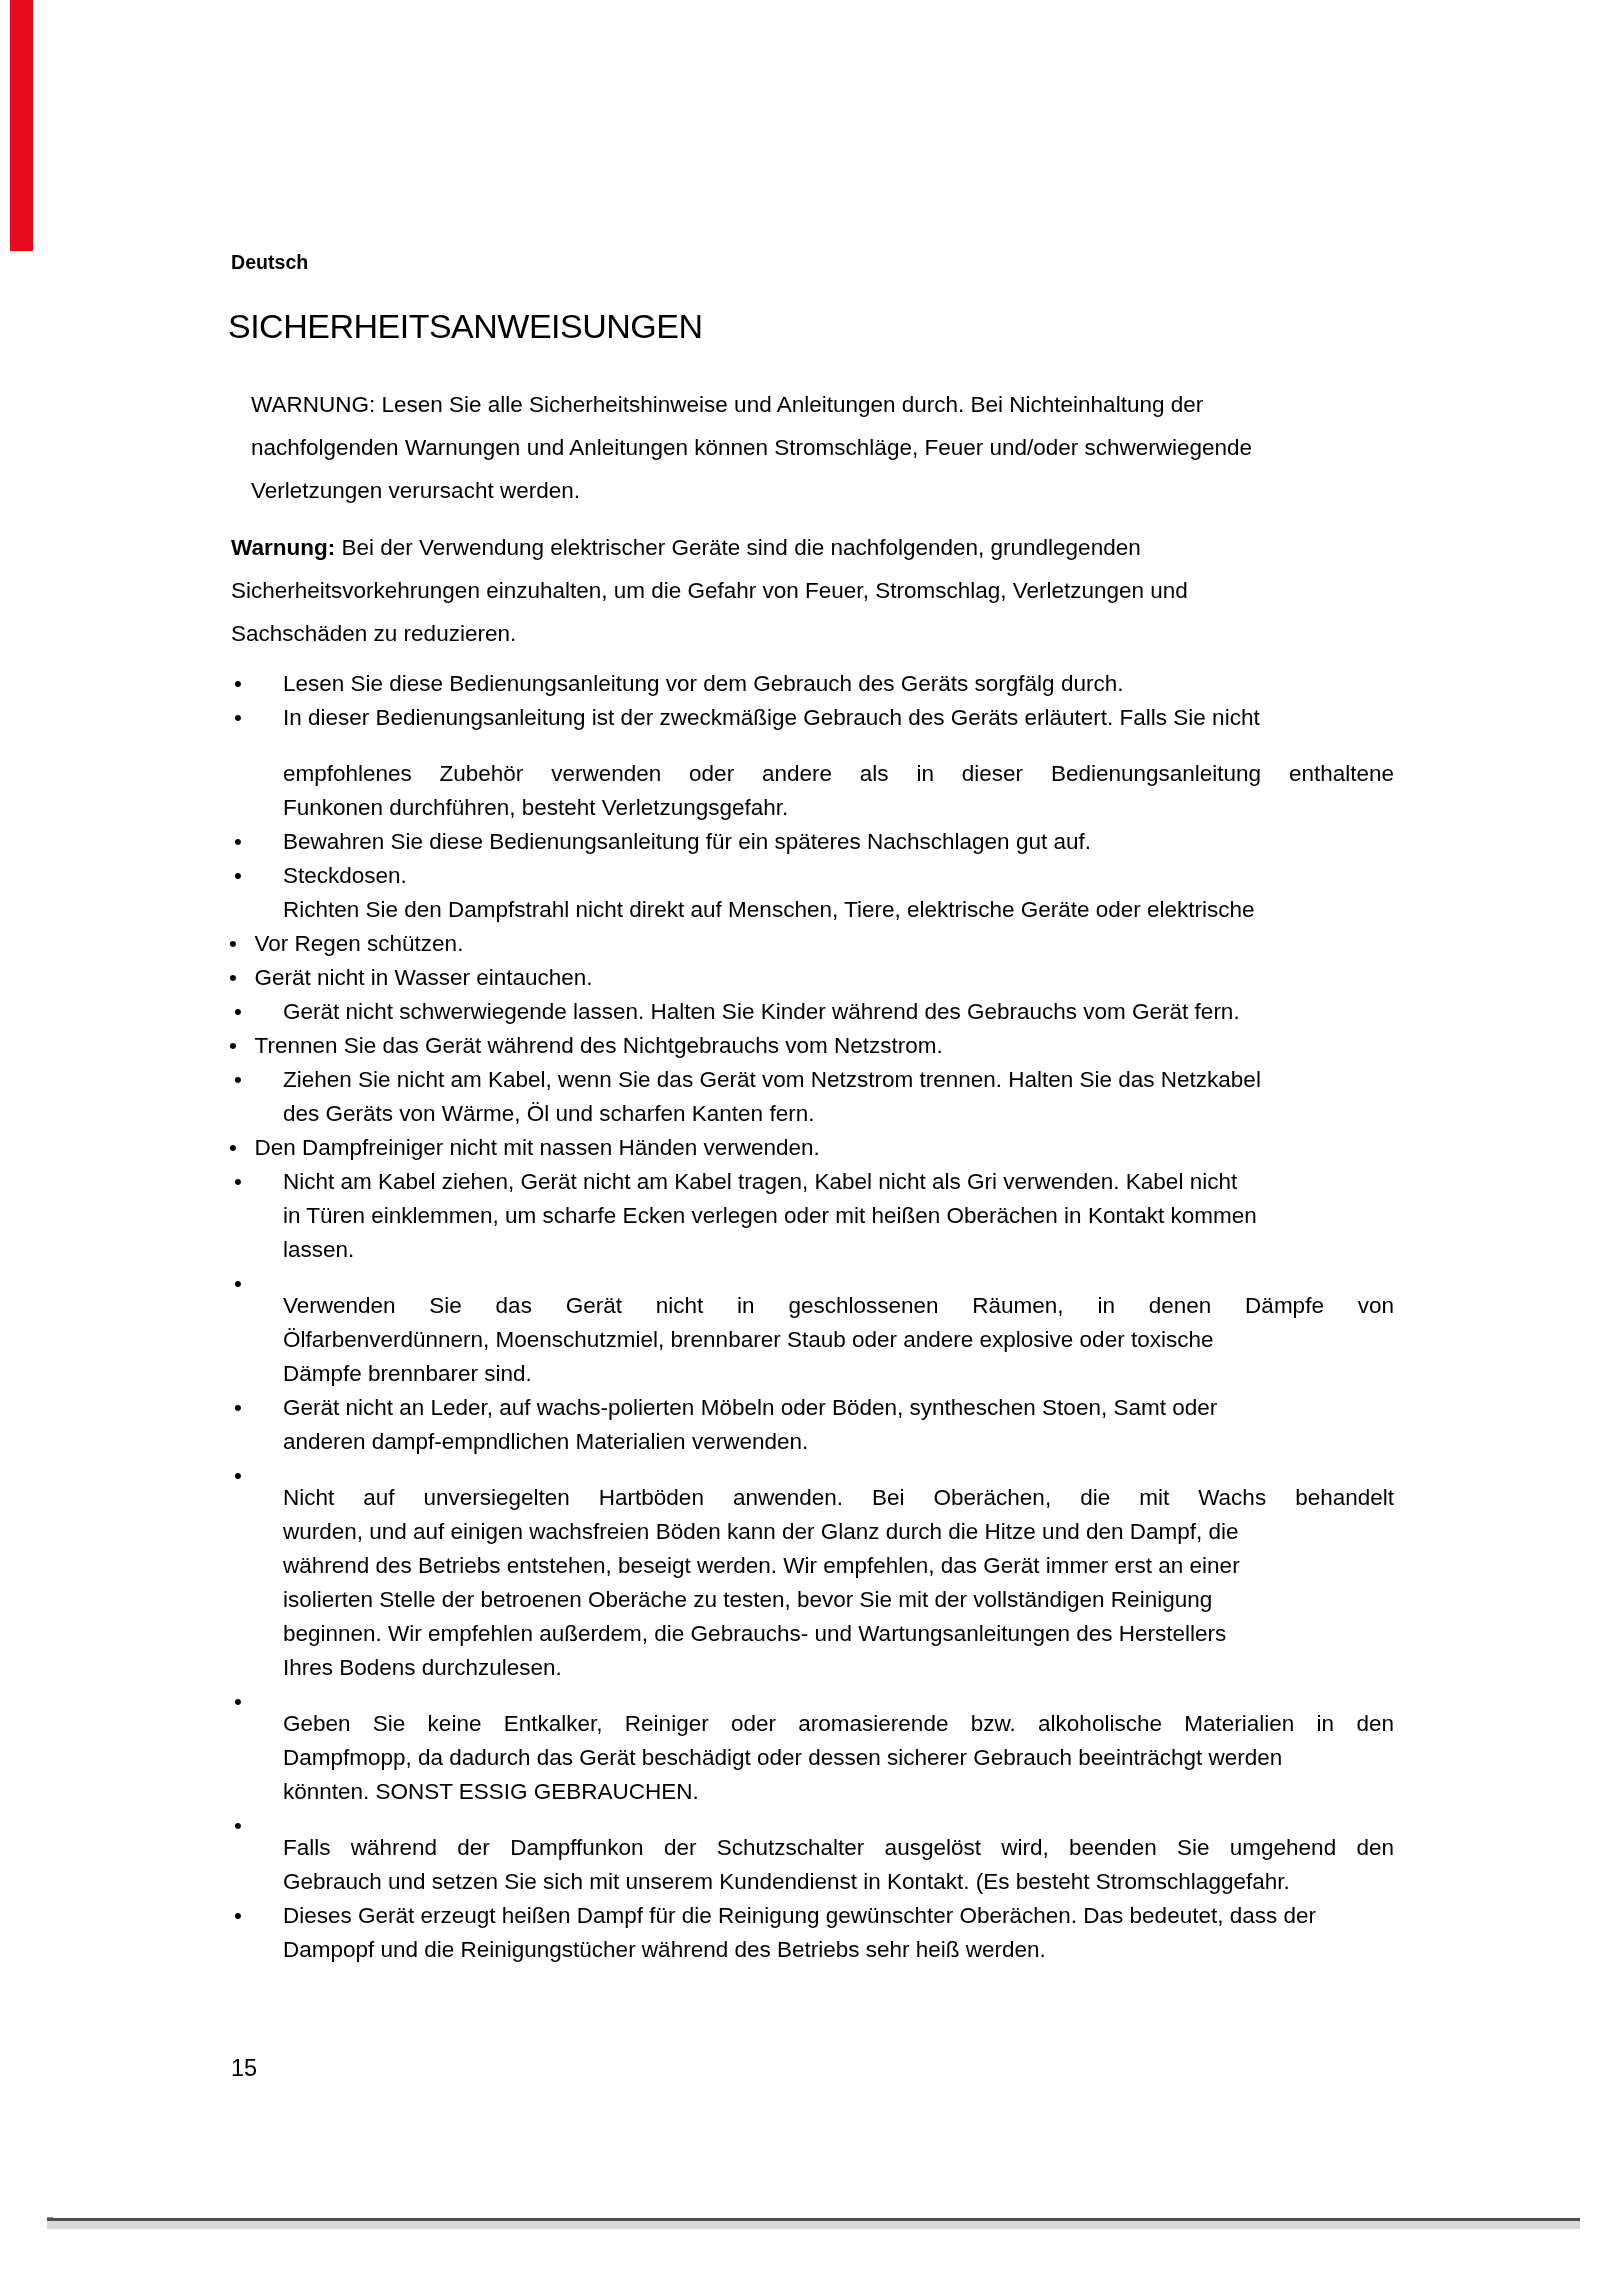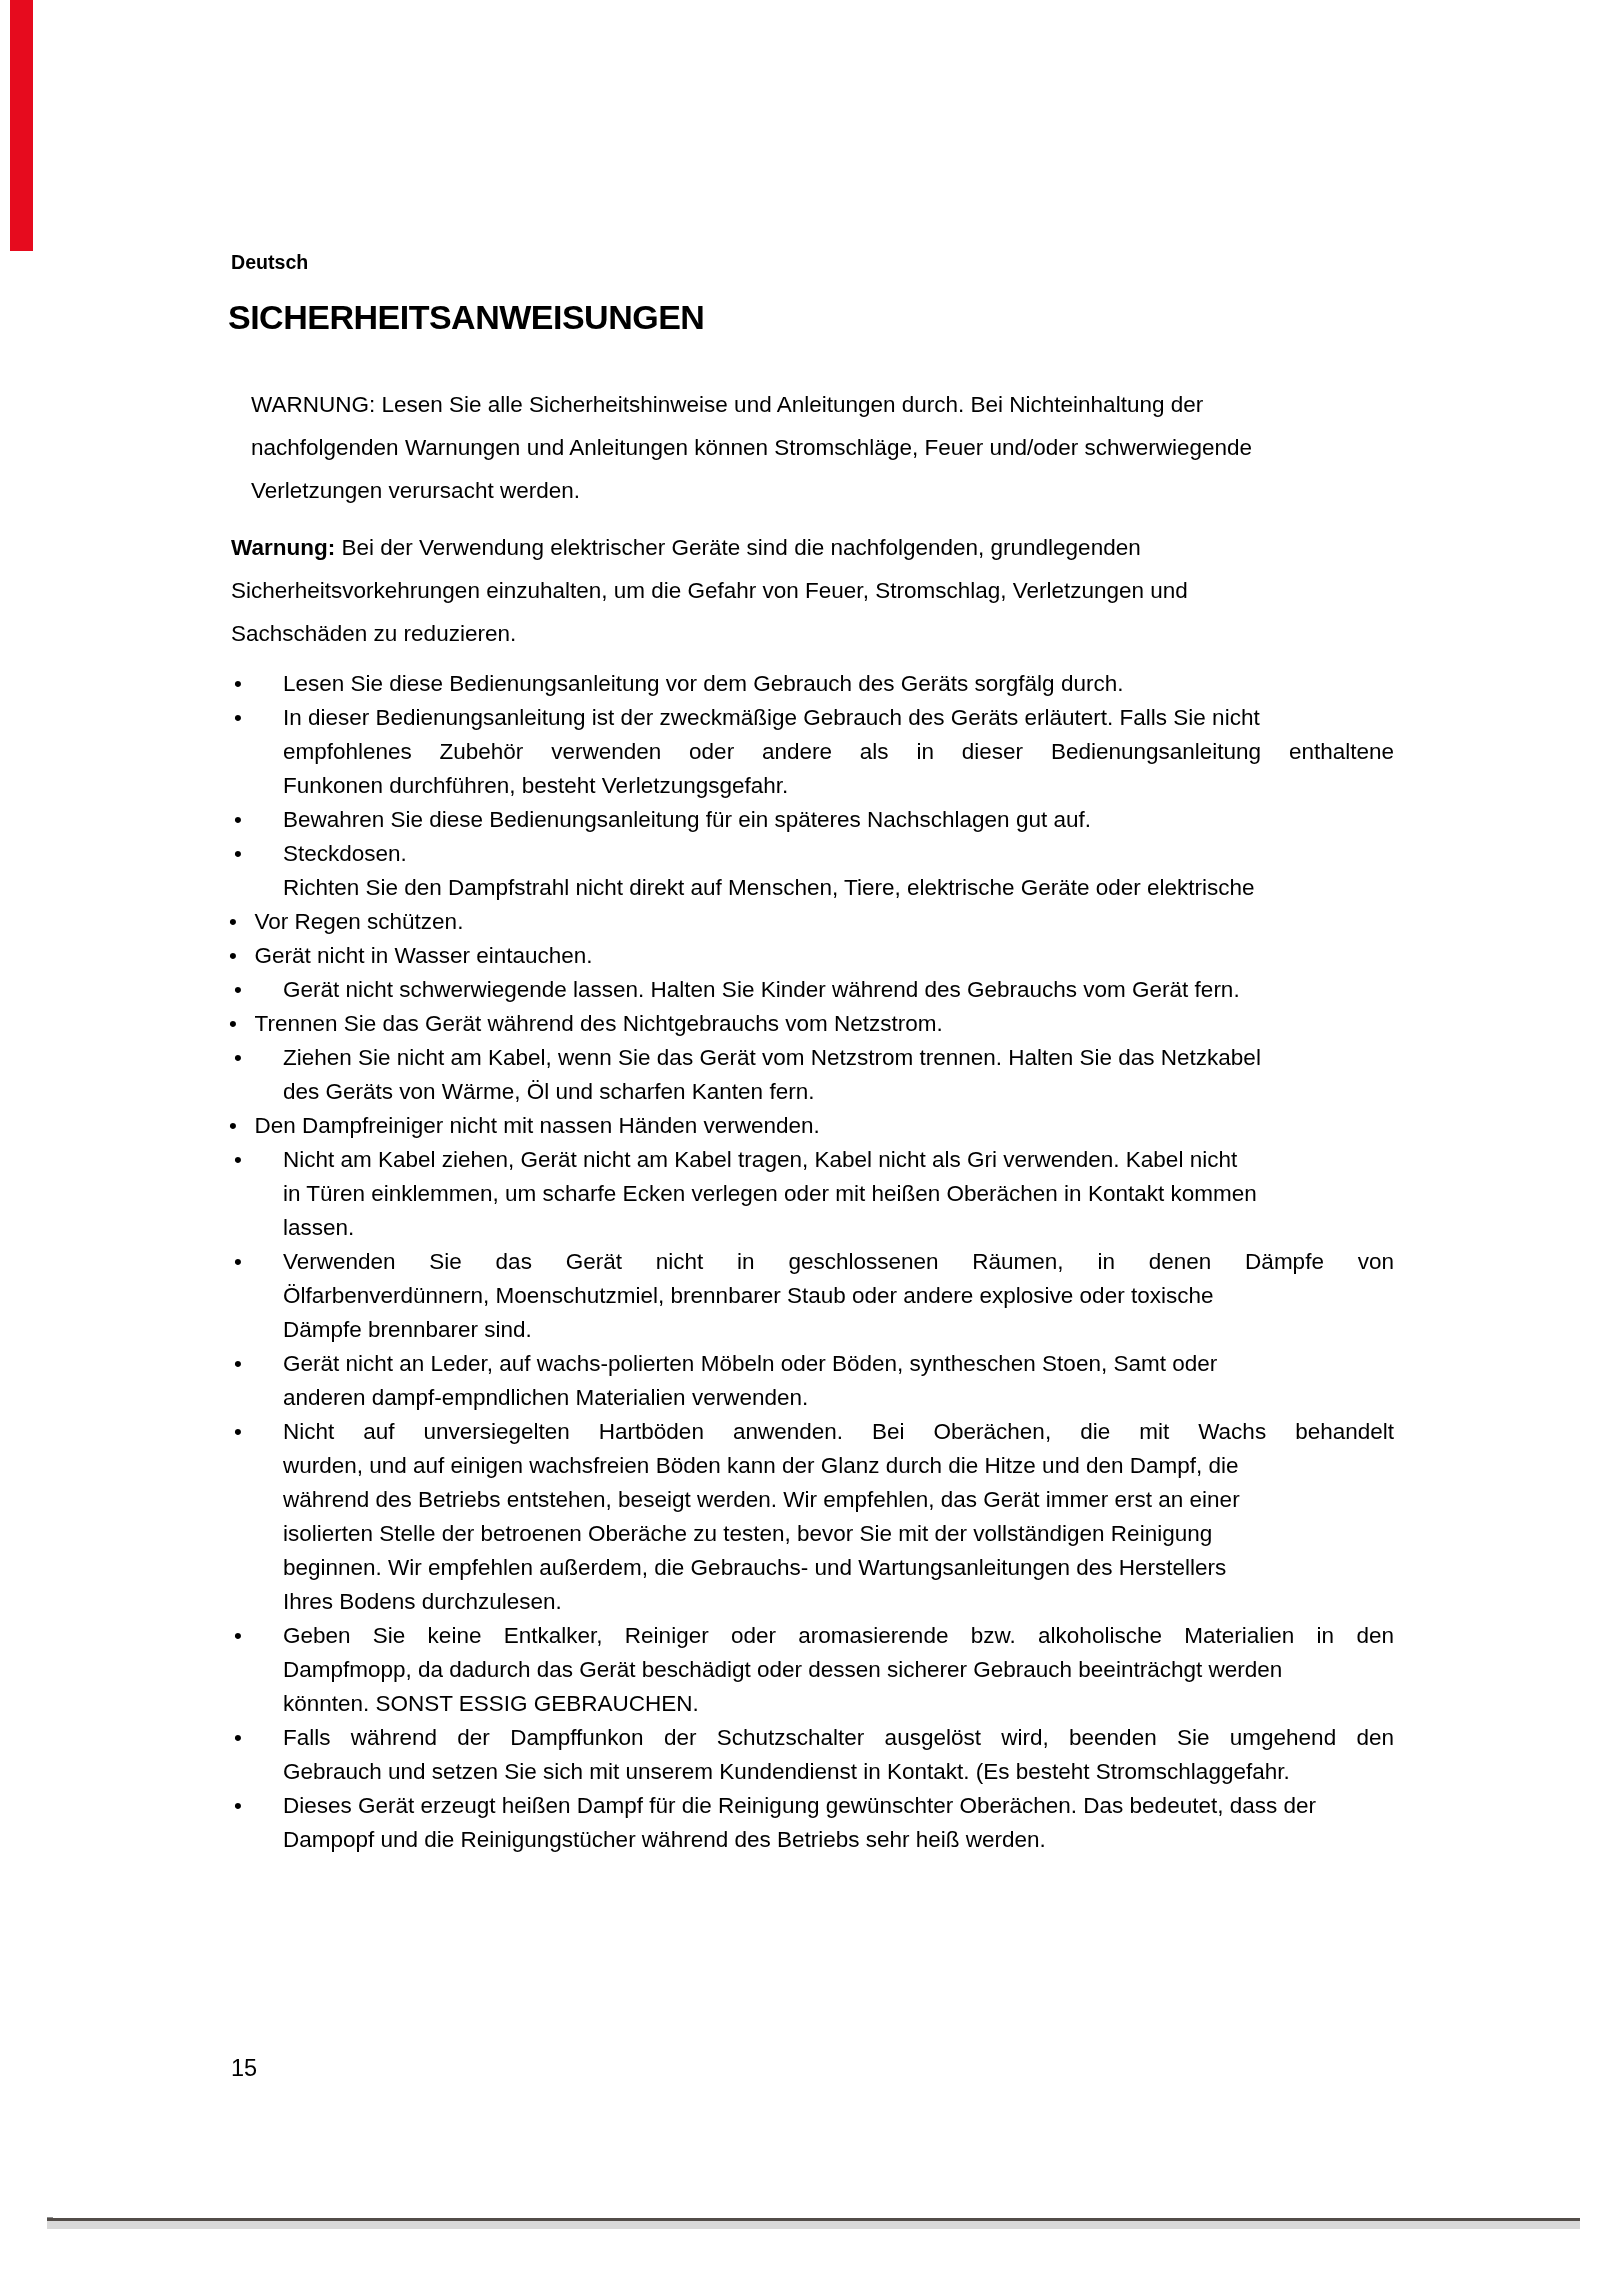--- a/index.html
+++ b/index.html
@@ -31,22 +31,22 @@
   .bottom-rule .cap   { position: absolute; left: 0; top: 0; width: 5.9px; height: 11.8px; background: #8f8f8f; }
 
   .lang-label {
     position: absolute;
     left: 231px; top: 249px;
     font-size: 19.6px; font-weight: bold; line-height: 27.4px;
   }
 
   .doc-title {
     position: absolute;
-    left: 228px; top: 295px;
-    font-size: 34px; font-weight: bold;
+    left: 228px; top: 304px;
+    font-size: 34px; font-weight: normal;
     letter-spacing: -0.5px;
     line-height: 45px;
   }
 
   .para {
     position: absolute;
     left: 231px; width: 1163px;
     font-size: 22.5px; line-height: 43px;
   }
   .para-1 { top: 383px; margin-left: 20px; }
@@ -68,20 +68,21 @@
   .bullet-item.wide  .marker { width: 49px; }
   .bullet-item.tight { margin-left: -4.9px; }
   .bullet-item.tight .marker { width: 25.5px; }
   .bullet-item .content { flex: 1 1 auto; min-width: 0; }
 
   .line { white-space: nowrap; }
   .line.j {
     white-space: normal;
     text-align: justify;
     text-align-last: justify;
+    margin-top: 22px;
   }
 
   .page-number {
     position: absolute;
     left: 231px; top: 2054px; width: 1163px;
     font-size: 23.5px; line-height: 29px;
   }
 </style>
 </head>
 <body>

